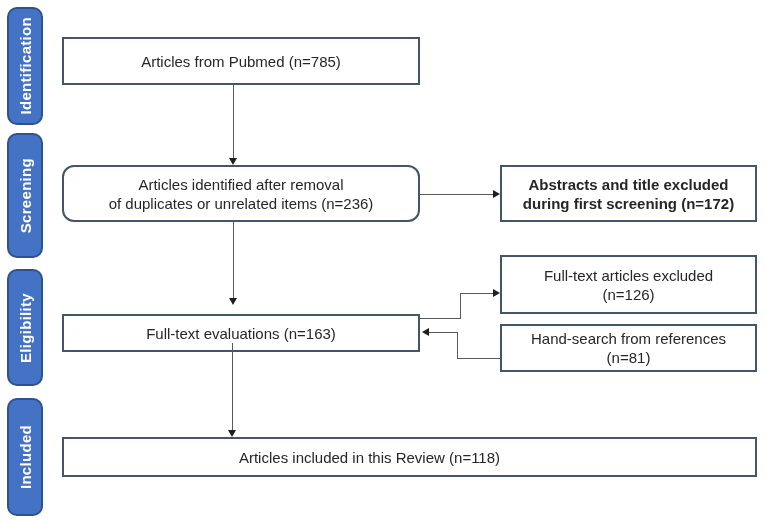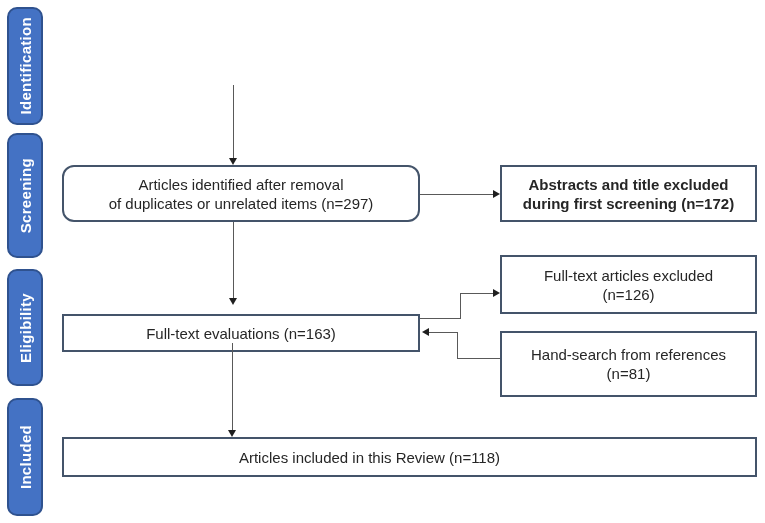--- a/index.html
+++ b/index.html
@@ -55,45 +55,48 @@
   .stage-screening{top:133px;height:125px;}
   .stage-eligibility{top:269px;height:117px;}
   .stage-included{top:398px;height:118px;}
 
   
   .box-pubmed{left:62px;top:37px;width:358px;height:48px;}
   .box-identified{left:62px;top:165px;width:358px;height:57px;border-radius:12px;}
   .box-abstracts{left:500px;top:165px;width:257px;height:57px;font-weight:bold;}
   .box-eval{left:62px;top:305px;width:358px;height:38px;margin-top:9px;}
   .box-ft-excluded{left:500px;top:255px;width:257px;height:59px;}
-  .box-handsearch{left:500px;top:331px;width:257px;height:66px;}
+  .box-handsearch{left:500px;top:324px;width:257px;height:48px;}
   .box-included{left:62px;top:437px;width:695px;height:40px;padding-right:80px;}
 </style>
 </head>
 <body>
 
 <div class="canvas">
 
   <div class="stage stage-identification">
     <span class="stage-label">Identification</span>
   </div>
   <div class="stage stage-screening">
     <span class="stage-label">Screening</span>
   </div>
   <div class="stage stage-eligibility">
     <span class="stage-label">Eligibility</span>
   </div>
   <div class="stage stage-included">
     <span class="stage-label">Included</span>
   </div>
 
+  <div class="fbox box-pubmed">
+    <span>Articles from Pubmed (n=785)</span>
+  </div>
 
   <div class="fbox box-identified">
     <span>Articles identified after removal</span>
-    <span>of duplicates or unrelated items (n=297)</span>
+    <span>of duplicates or unrelated items (n=236)</span>
   </div>
 
   <div class="fbox box-abstracts">
     <span>Abstracts and title excluded</span>
     <span>during first screening (n=172)</span>
   </div>
 
   <div class="fbox box-eval">
     <span>Full-text evaluations (n=163)</span>
   </div>

